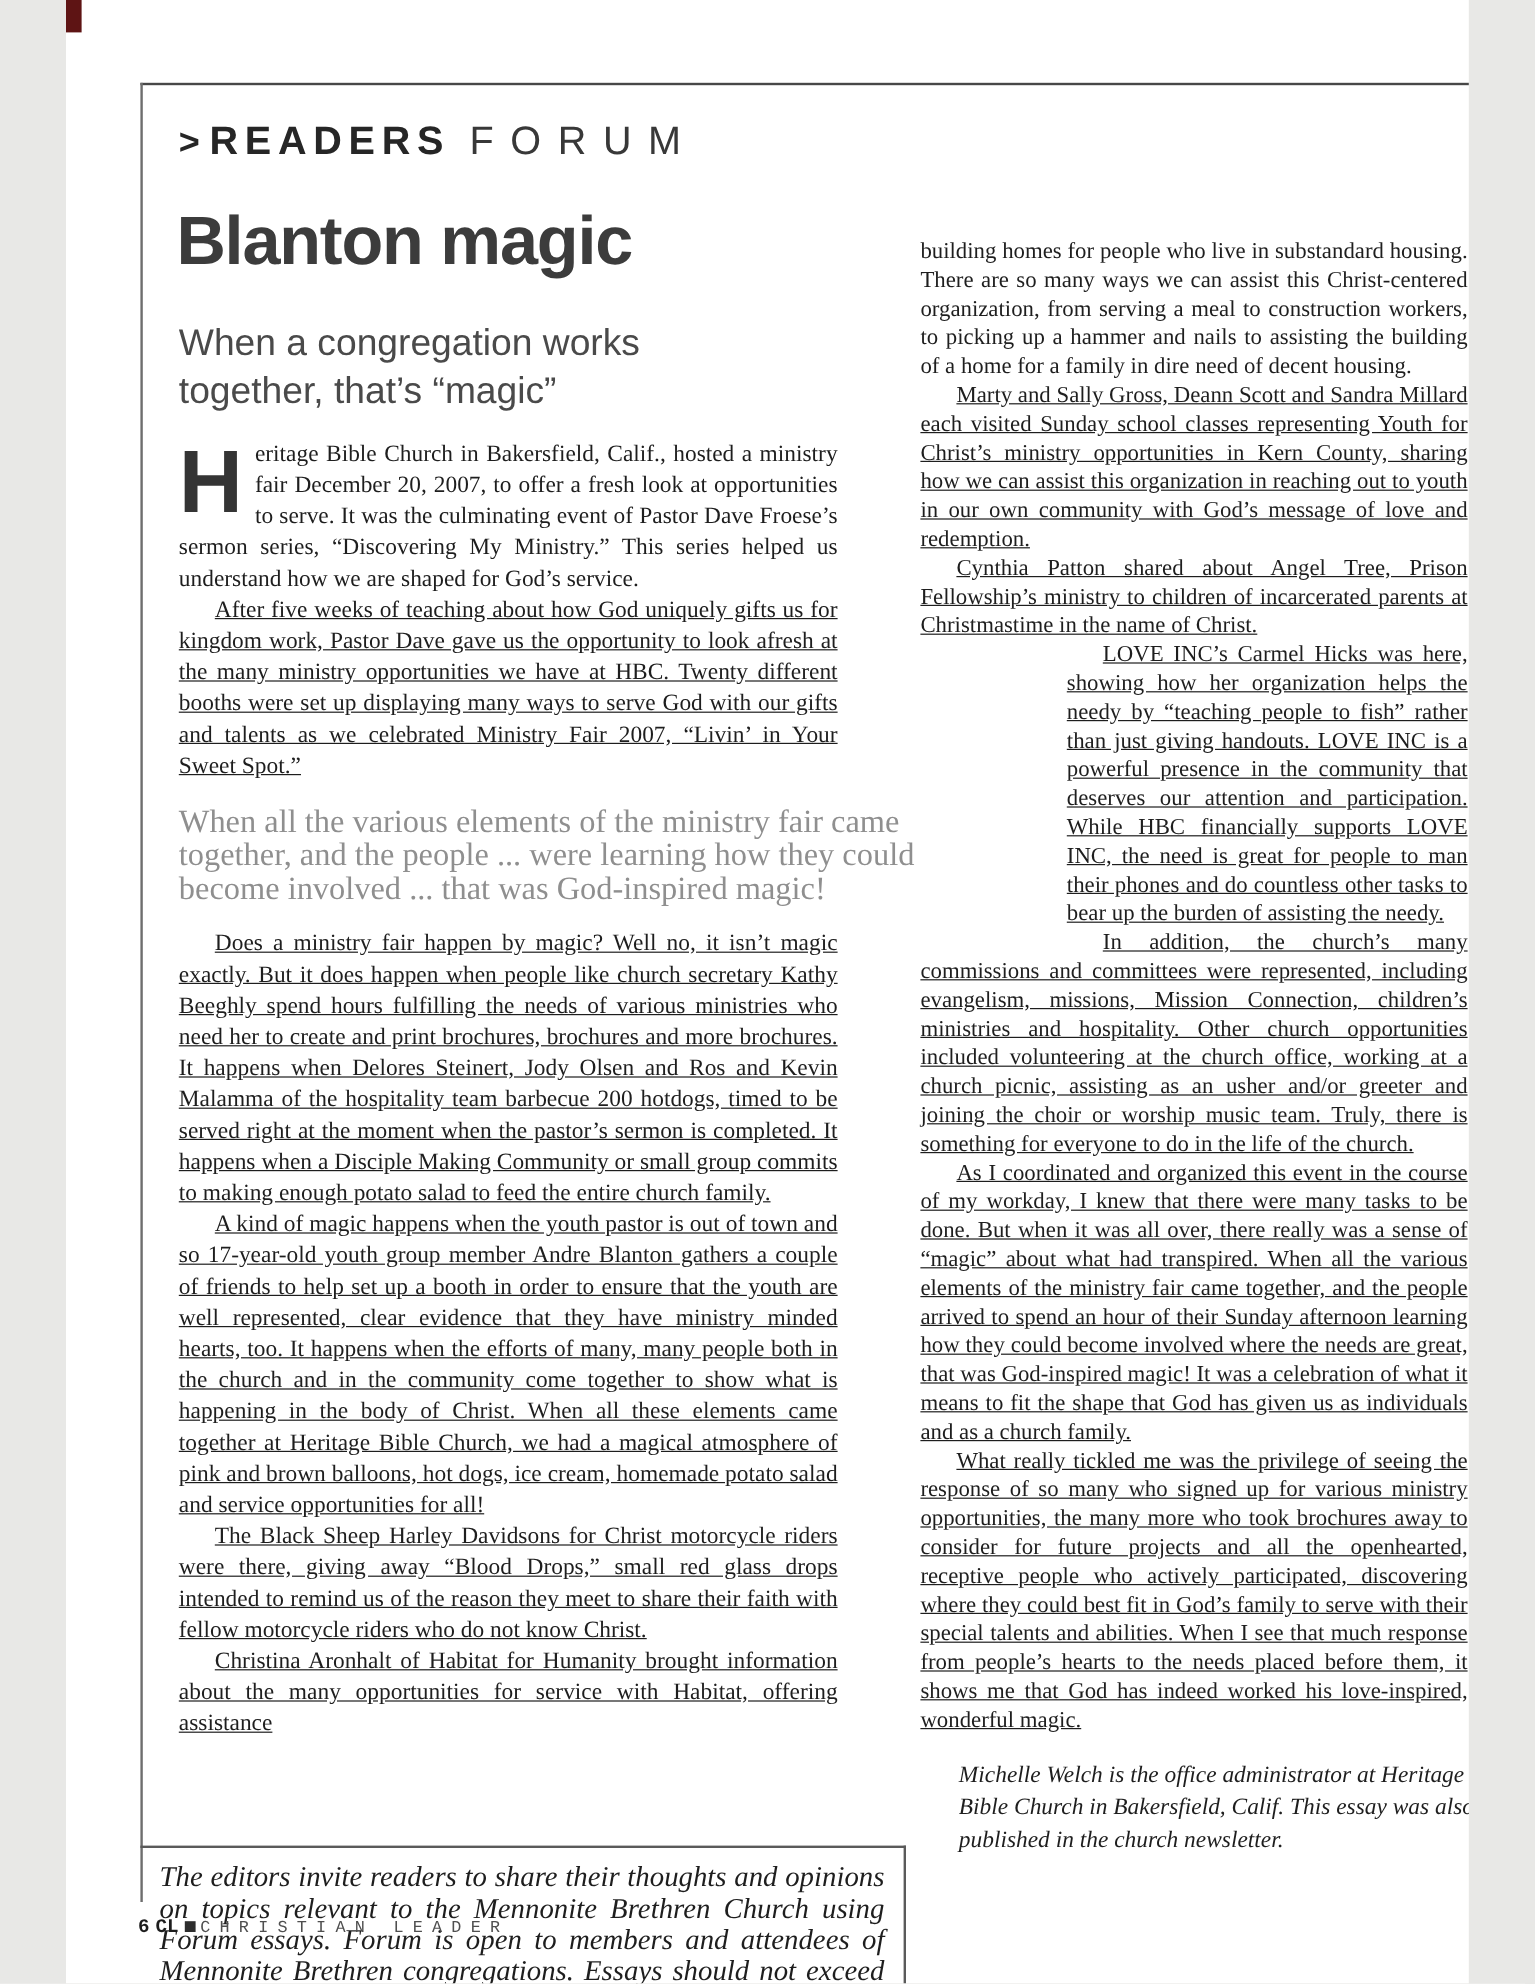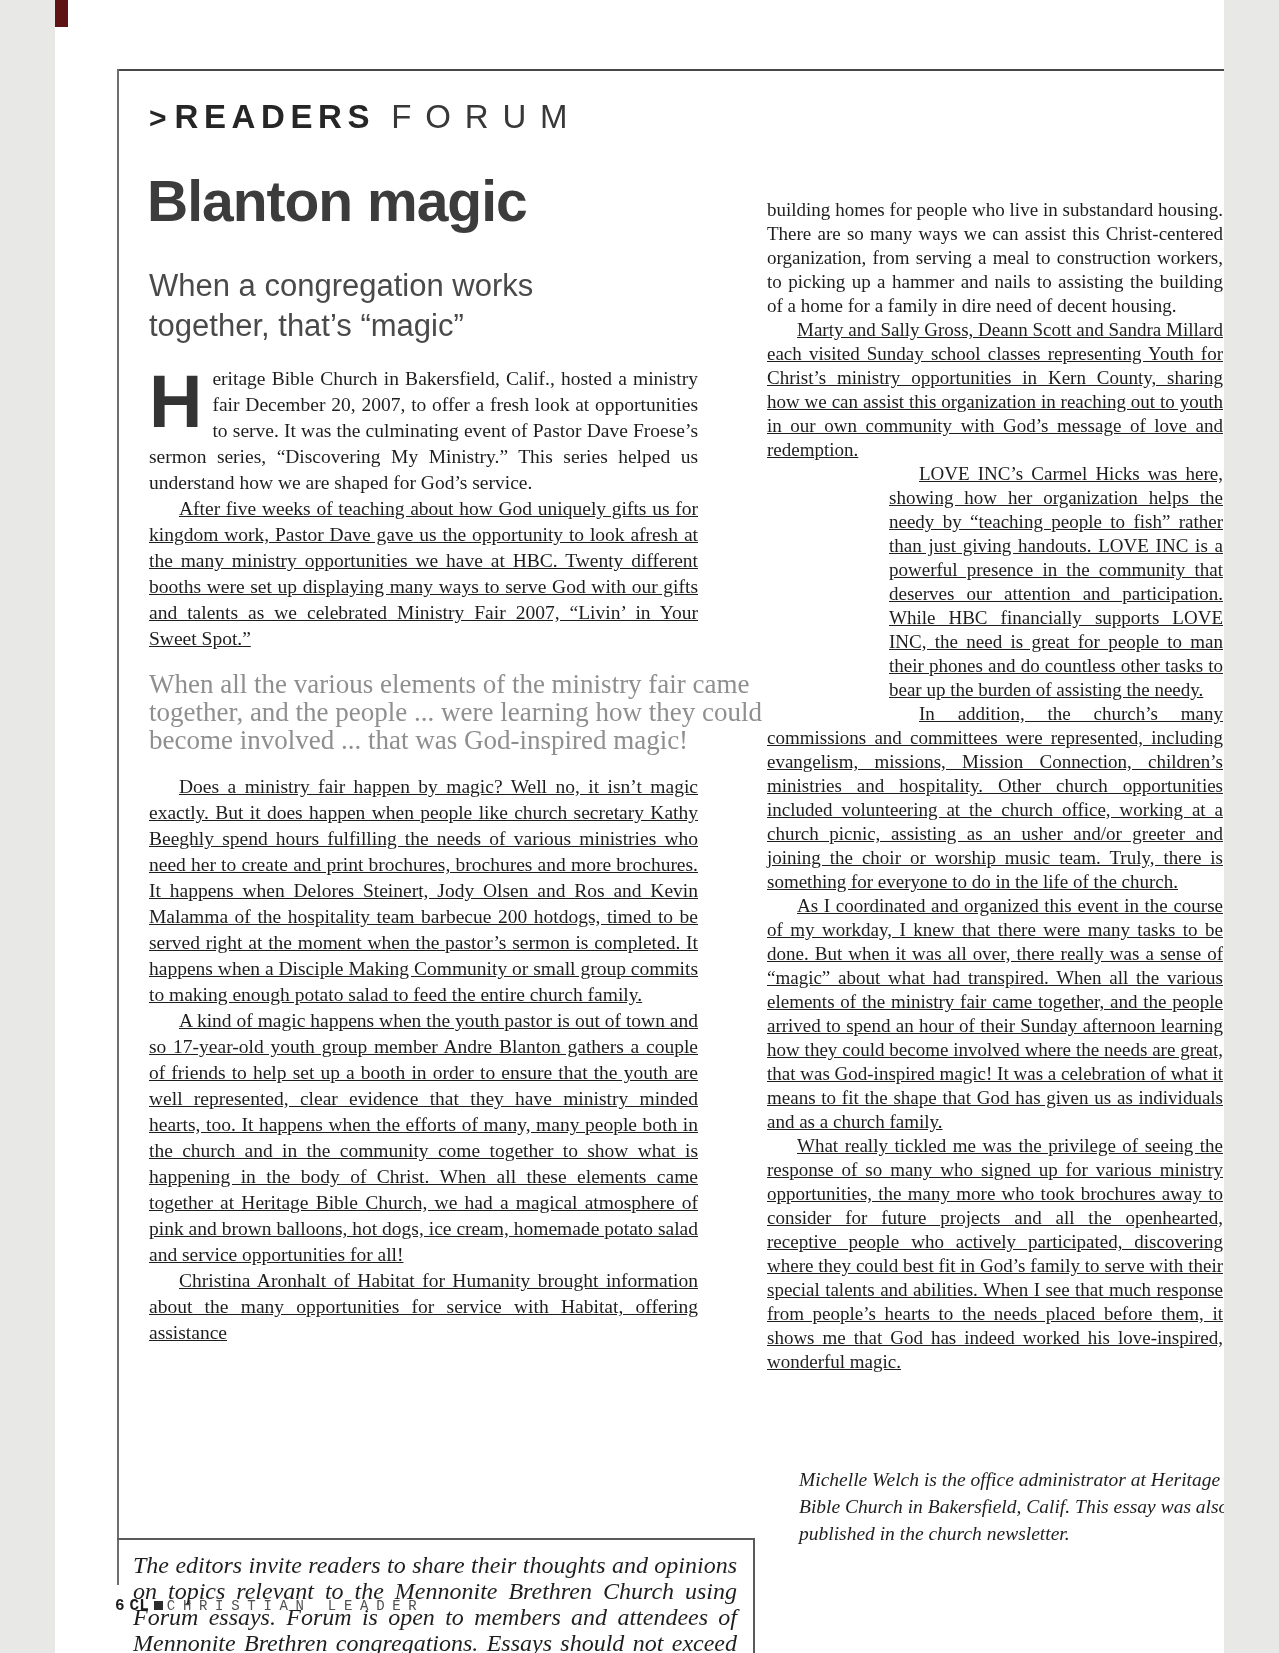--- a/index.html
+++ b/index.html
@@ -63,26 +63,28 @@
   <h1 class="headline" style="margin:0;">Blanton magic</h1>
 
   <div class="subhead">When a congregation works together, that’s “magic”</div>
 
   <div class="col-left">
     <p><span class="dropcap">H</span><span>eritage Bible Church in Bakersfield, Calif., hosted a ministry fair December 20, 2007, to offer a fresh look at opportunities to serve. It was the culminating event of Pastor Dave Froese’s sermon series, “Discovering My Ministry.” This series helped us understand how we are shaped for God’s service.</span></p>
     <p class="indent">After five weeks of teaching about how God uniquely gifts us for kingdom work, Pastor Dave gave us the opportunity to look afresh at the many ministry opportunities we have at HBC. Twenty different booths were set up displaying many ways to serve God with our gifts and talents as we celebrated Ministry Fair 2007, “Livin’ in Your Sweet Spot.”</p>
     <div class="pull-quote">When all the various elements of the ministry fair came together, and the people ... were learning how they could become involved ... that was God-inspired magic!</div>
     <p class="indent">Does a ministry fair happen by magic? Well no, it isn’t magic exactly. But it does happen when people like church secretary Kathy Beeghly spend hours fulfilling the needs of various ministries who need her to create and print brochures, brochures and more brochures. It happens when Delores Steinert, Jody Olsen and Ros and Kevin Malamma of the hospitality team barbecue 200 hotdogs, timed to be served right at the moment when the pastor’s sermon is completed. It happens when a Disciple Making Community or small group commits to making enough potato salad to feed the entire church family.</p>
     <p class="indent">A kind of magic happens when the youth pastor is out of town and so 17-year-old youth group member Andre Blanton gathers a couple of friends to help set up a booth in order to ensure that the youth are well represented, clear evidence that they have ministry minded hearts, too. It happens when the efforts of many, many people both in the church and in the community come together to show what is happening in the body of Christ. When all these elements came together at Heritage Bible Church, we had a magical atmosphere of pink and brown balloons, hot dogs, ice cream, homemade potato salad and service opportunities for all!</p>
+    <p class="indent">The Black Sheep Harley Davidsons for Christ motorcycle riders were there, giving away “Blood Drops,” small red glass drops intended to remind us of the reason they meet to share their faith with fellow motorcycle riders who do not know Christ.</p>
     <p class="indent">Christina Aronhalt of Habitat for Humanity brought information about the many opportunities for service with Habitat, offering assistance</p>
   </div>
 
   <div class="col-right">
     <p>building homes for people who live in substandard housing. There are so many ways we can assist this Christ-centered organization, from serving a meal to construction workers, to picking up a hammer and nails to assisting the building of a home for a family in dire need of decent housing.</p>
     <p class="indent">Marty and Sally Gross, Deann Scott and Sandra Millard each visited Sunday school classes representing Youth for Christ’s ministry opportunities in Kern County, sharing how we can assist this organization in reaching out to youth in our own community with God’s message of love and redemption.</p>
+    <p class="indent">Cynthia Patton shared about Angel Tree, Prison Fellowship’s ministry to children of incarcerated parents at Christmastime in the name of Christ.</p>
     <p class="indent"><span class="pq-spacer"></span><span>LOVE INC’s Carmel Hicks was here, showing how her organization helps the needy by “teaching people to fish” rather than just giving handouts. LOVE INC is a powerful presence in the community that deserves our attention and participation. While HBC financially supports LOVE INC, the need is great for people to man their phones and do countless other tasks to bear up the burden of assisting the needy.</span></p>
     <p class="indent">In addition, the church’s many commissions and committees were represented, including evangelism, missions, Mission Connection, children’s ministries and hospitality. Other church opportunities included volunteering at the church office, working at a church picnic, assisting as an usher and/or greeter and joining the choir or worship music team. Truly, there is something for everyone to do in the life of the church.</p>
     <p class="indent">As I coordinated and organized this event in the course of my workday, I knew that there were many tasks to be done. But when it was all over, there really was a sense of “magic” about what had transpired. When all the various elements of the ministry fair came together, and the people arrived to spend an hour of their Sunday afternoon learning how they could become involved where the needs are great, that was God-inspired magic! It was a celebration of what it means to fit the shape that God has given us as individuals and as a church family.</p>
     <p class="indent">What really tickled me was the privilege of seeing the response of so many who signed up for various ministry opportunities, the many more who took brochures away to consider for future projects and all the openhearted, receptive people who actively participated, discovering where they could best fit in God’s family to serve with their special talents and abilities. When I see that much response from people’s hearts to the needs placed before them, it shows me that God has indeed worked his love-inspired, wonderful magic.</p>
   </div>
 
   <div class="editors-note">The editors invite readers to share their thoughts and opinions on topics relevant to the Mennonite Brethren Church using Forum essays. Forum is open to members and attendees of Mennonite Brethren congregations. Essays should not exceed 800 words and should include the writer’s name, home church and occupation.</div>
 
   <div class="author-bio">Michelle Welch is the office administrator at Heritage Bible Church in Bakersfield, Calif. This essay was also published in the church newsletter.</div>
 

